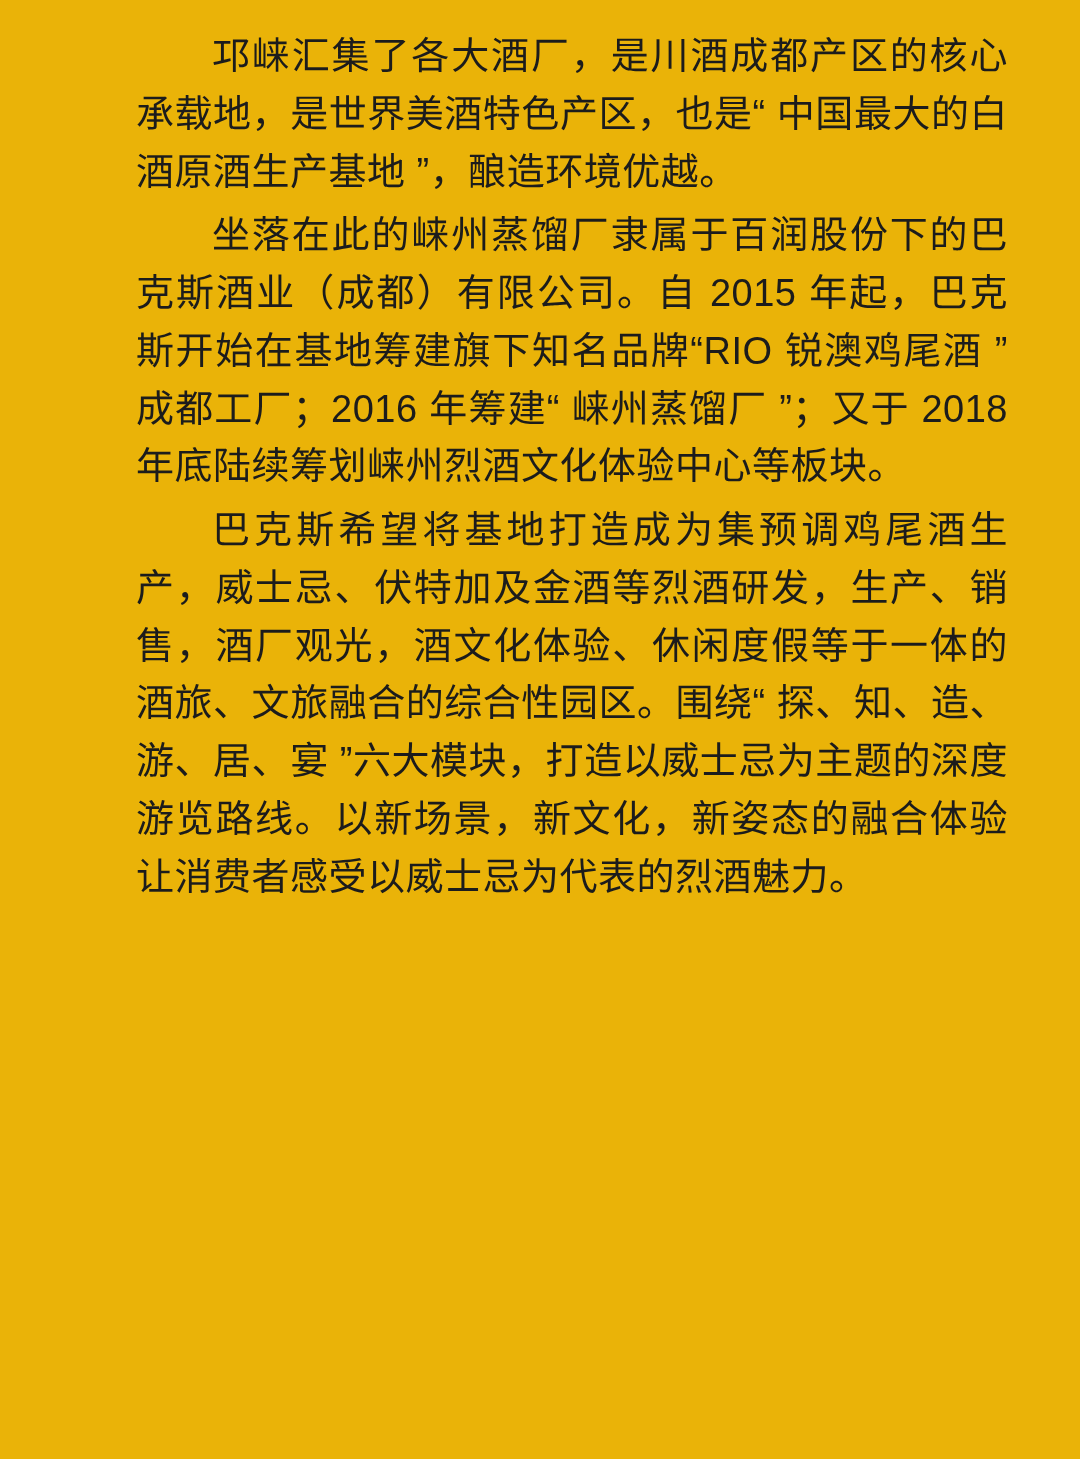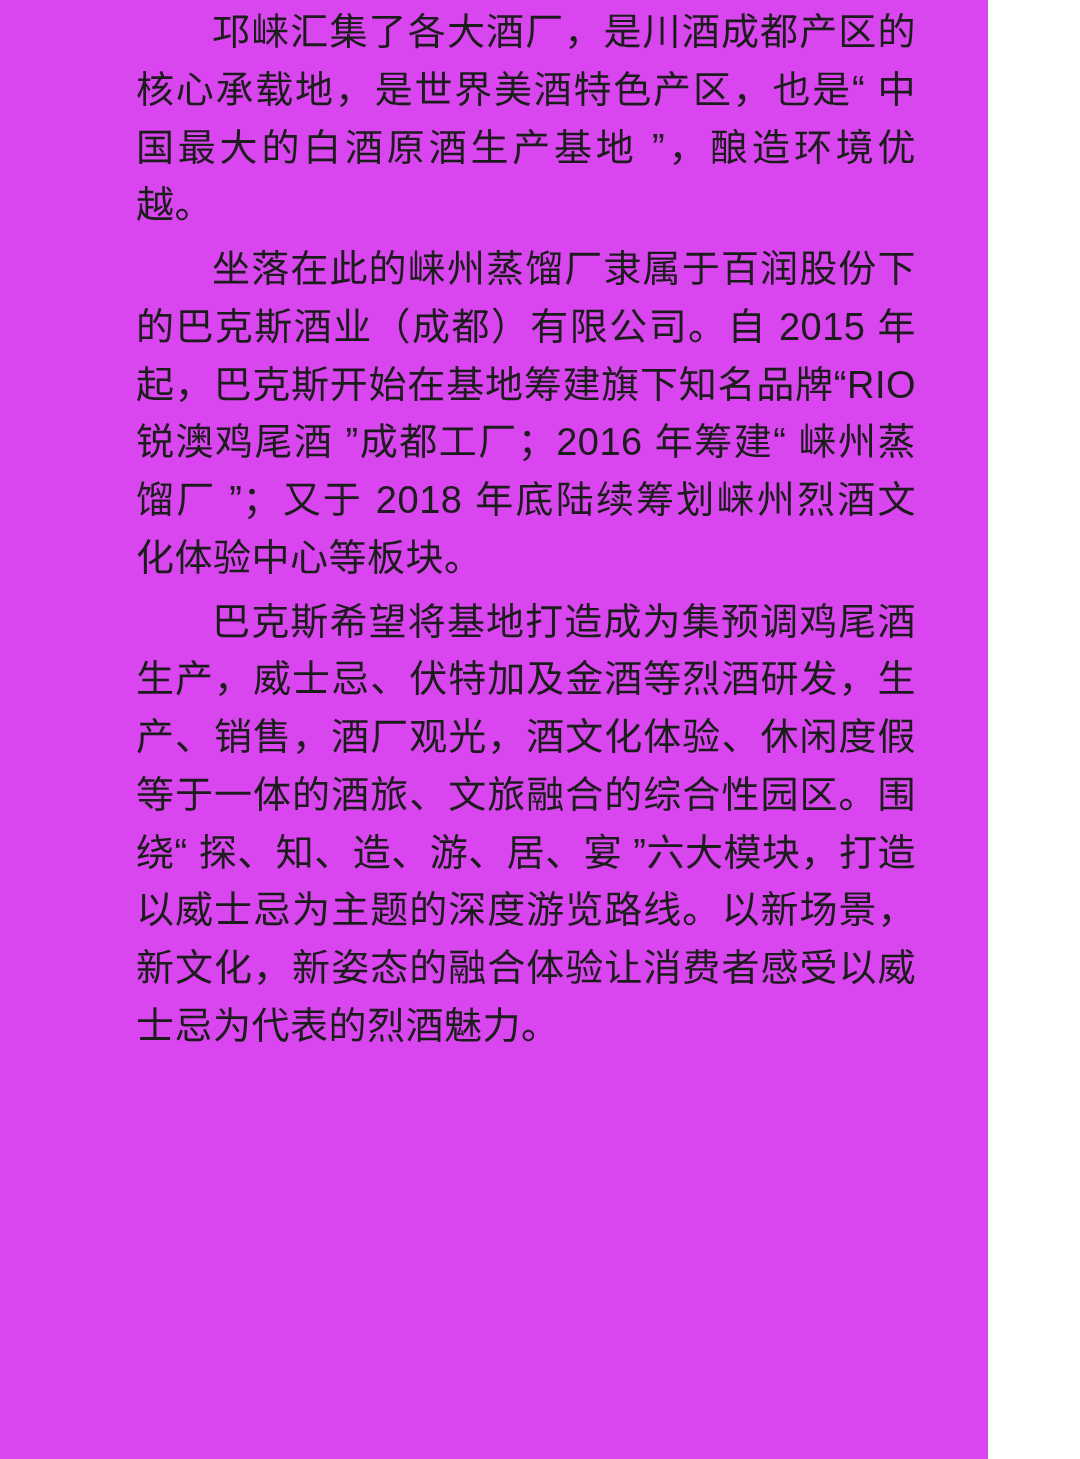--- a/index.html
+++ b/index.html
@@ -9,24 +9,24 @@
   }
   body {
     width: 1080px;
     height: 1459px;
     font-family: "Liberation Sans", "DejaVu Sans", sans-serif;
     color: #1a1a1a;
     overflow: hidden;
   }
   .page {
     box-sizing: border-box;
-    width: 988px;
+    width: 1080px;
     height: 1459px;
-    padding: 4px 72px 0 136px;
-    background: #d946ef;
+    padding: 28px 72px 0 136px;
+    background: #eab308;
   }
   .article {
     display: block;
   }
   .para {
     margin: 0 0 6px 0;
     text-indent: 2em;
     font-size: 38px;
     line-height: 1.52;
     letter-spacing: 0.5px;

